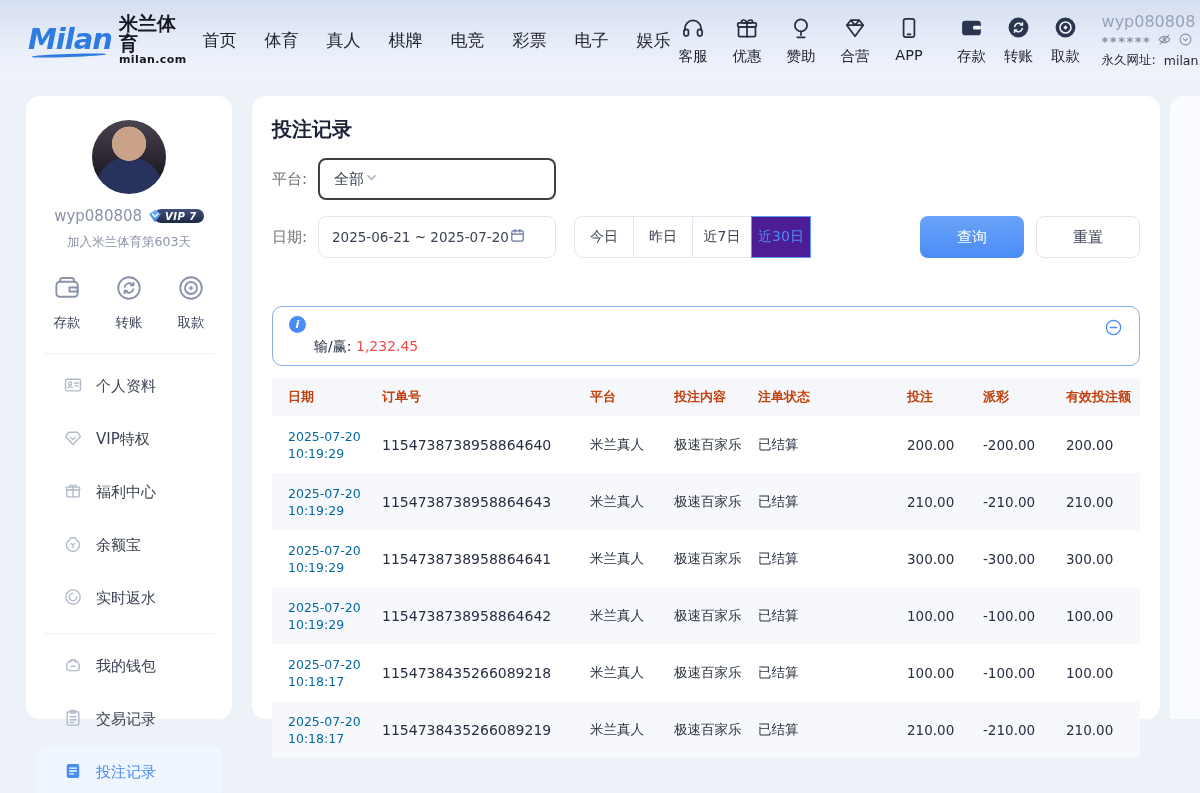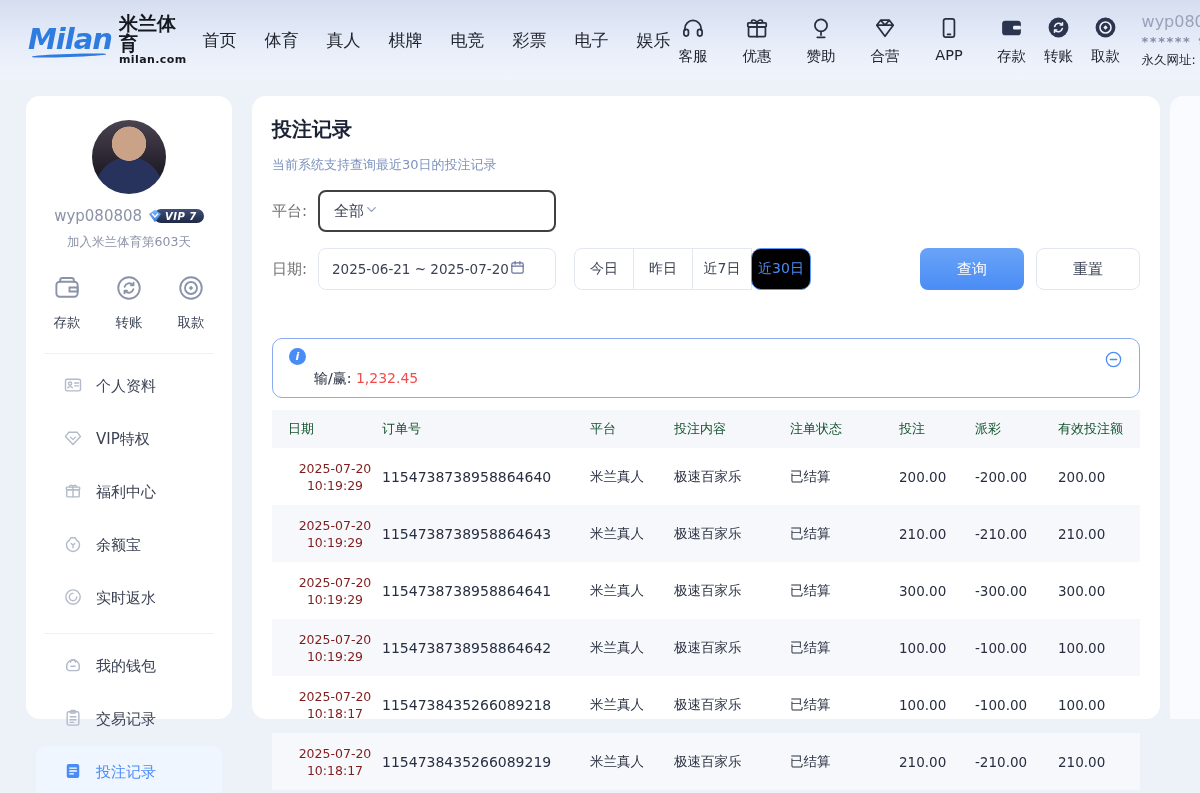--- a/index.html
+++ b/index.html
@@ -15,21 +15,21 @@
     letter-spacing:-1px;position:relative;padding-bottom:2px;}
   .brand-script::after{content:"";position:absolute;left:4px;right:6px;bottom:1px;height:2.5px;
     background:#2e7ce0;border-radius:50%;transform:rotate(-2deg);}
   .brand-text{display:flex;flex-direction:column;line-height:1.05;}
   .brand-cn{font-size:19px;font-weight:bold;color:#15181f;}
   .brand-domain{font-size:11px;font-weight:bold;color:#15181f;letter-spacing:.4px;}
   .main-nav{display:flex;gap:28px;margin-left:16px;}
   .nav-item{font-size:17px;color:#23262e;cursor:pointer;white-space:nowrap;}
 
   .top-right{margin-left:auto;display:flex;align-items:center;margin-right:38px;}
-  .ql-group{display:flex;gap:19px;}
+  .ql-group{display:flex;gap:9px;}
   .ql-item{width:45px;display:flex;flex-direction:column;align-items:center;cursor:pointer;}
   .ql-item svg{width:26px;height:26px;color:#272e3d;}
   .ql-label{font-size:14.5px;color:#20242d;margin-top:2px;white-space:nowrap;}
   .wa-group{display:flex;gap:7px;margin-left:20px;}
   .wa-item{width:40px;display:flex;flex-direction:column;align-items:center;cursor:pointer;}
   .wa-item svg{width:25px;height:25px;color:#2b3550;}
   .wa-label{font-size:14.5px;color:#20242d;margin-top:3px;white-space:nowrap;}
 
   .user-block{margin-left:16px;display:flex;flex-direction:column;gap:1px;min-width:130px;}
   .u-line1{display:flex;align-items:center;gap:4px;}
@@ -80,21 +80,21 @@
   .select-box svg{margin-left:auto;width:15px;height:15px;color:#9aa3b8;}
   .date-box{width:238px;height:42px;border:1px solid #e3e7ef;border-radius:8px;
     display:flex;align-items:center;padding:0 13px;box-sizing:border-box;cursor:pointer;
     font-size:13.5px;color:#3c4254;background:#fff;}
   .date-box svg{margin-left:auto;width:17px;height:17px;color:#66719a;}
   .range-group{display:flex;margin-left:18px;}
   .range-btn{width:60px;height:42px;background:#fff;border:1px solid #e3e7ef;margin-left:-1px;
     font-size:14px;color:#3c4254;cursor:pointer;font-family:inherit;position:relative;padding:0;}
   .range-btn:first-child{border-radius:8px 0 0 8px;margin-left:0;}
   .range-btn:last-child{border-radius:0 8px 8px 0;}
-  .range-btn.active{border:1px solid #5b97f5;color:#4a8cf5;background:#000000;z-index:1;border-radius:10px;}
+  .range-btn.active{border:1px solid #5b97f5;color:#4a8cf5;background:#4c1d95;z-index:1;border-radius:0;}
   .btn-query{margin-left:auto;width:104px;height:42px;border:none;border-radius:8px;cursor:pointer;
     background:linear-gradient(180deg,#6aa4f8,#4a8cf5);color:#fff;font-size:15px;font-family:inherit;}
   .btn-reset{margin-left:12px;width:104px;height:42px;border:1px solid #e3e7ef;border-radius:8px;
     background:#fff;color:#3a4254;font-size:15px;cursor:pointer;font-family:inherit;}
 
   .summary-banner{margin:48px 20px 0;border:1px solid #8aabef;border-radius:10px;
     position:relative;padding:9px 16px 10px;box-sizing:border-box;height:60px;}
   .sum-line1{display:flex;align-items:center;gap:8px;font-size:14px;color:#272e40;}
   .info-dot{width:17px;height:17px;border-radius:50%;background:#4a8cf5;color:#fff;
     font-size:11px;font-weight:bold;display:flex;align-items:center;justify-content:center;
@@ -107,26 +107,26 @@
   .table{margin:12px 20px 0;}
   .thead{display:flex;align-items:center;height:38px;background:#f5f7fa;
     font-size:13px;color:#7e88a0;}
   .trow{display:flex;align-items:center;height:57px;font-size:13.5px;color:#2b3242;}
   .trow.alt{background:#f6f8fb;}
   .td{box-sizing:border-box;white-space:nowrap;overflow:hidden;}
   .c1{width:110px;padding-left:16px;}
   .c2{width:208px;font-size:14px;color:#272e40;}
   .c3{width:84px;}
   .c4{width:84px;}
-  .c5{width:109px;margin-left:32px;}
-  .c6{width:76px;color:#272e40;}
+  .c5{width:109px;}
+  .c6{width:76px;color:#272e40;margin-left:40px;}
   .c7{width:83px;color:#272e40;}
   .c8{flex:1;color:#272e40;}
-  .thead .td{font-size:13px;color:#14532d;}
-  .c1 .d,.c1 .t{font-size:12.5px;color:#7f1d1d;line-height:17px;text-align:center;}
+  .thead .td{font-size:13px;color:#c2410c;font-weight:bold;}
+  .c1 .d,.c1 .t{font-size:12.5px;color:#0369a1;line-height:17px;}
 
   .right-strip{position:absolute;right:0;top:96px;bottom:0;width:30px;
     background:#fafbfe;border-top-left-radius:13px;}
 </style>
 </head>
 <body>
 
 <svg width="0" height="0" style="position:absolute">
   <defs>
     <linearGradient id="vipDia" x1="0" y1="0" x2="0" y2="1">
@@ -369,21 +369,20 @@
               <path d="M8 8.5h8M8 12h8M8 15.5h4.5" stroke="#fff" stroke-width="1.6" stroke-linecap="round"></path>
             </svg></span>
         <span>投注记录</span>
       </div>
     </nav>
   </aside>
 
   <main class="main">
     <div class="main-inner">
       <h1 class="page-title" style="margin:0">投注记录</h1>
-      <div class="page-subtitle">当前系统支持查询最近30日的投注记录</div>
 
       <div class="filter-row">
         <span class="f-label">平台:</span>
         <div class="select-box">
           <span>全部</span>
           <span><svg viewBox="0 0 24 24" fill="none" stroke="currentColor" stroke-width="2.2" stroke-linecap="round">
                 <path d="M6 9l6 6 6-6"></path>
               </svg></span>
         </div>
       </div>

